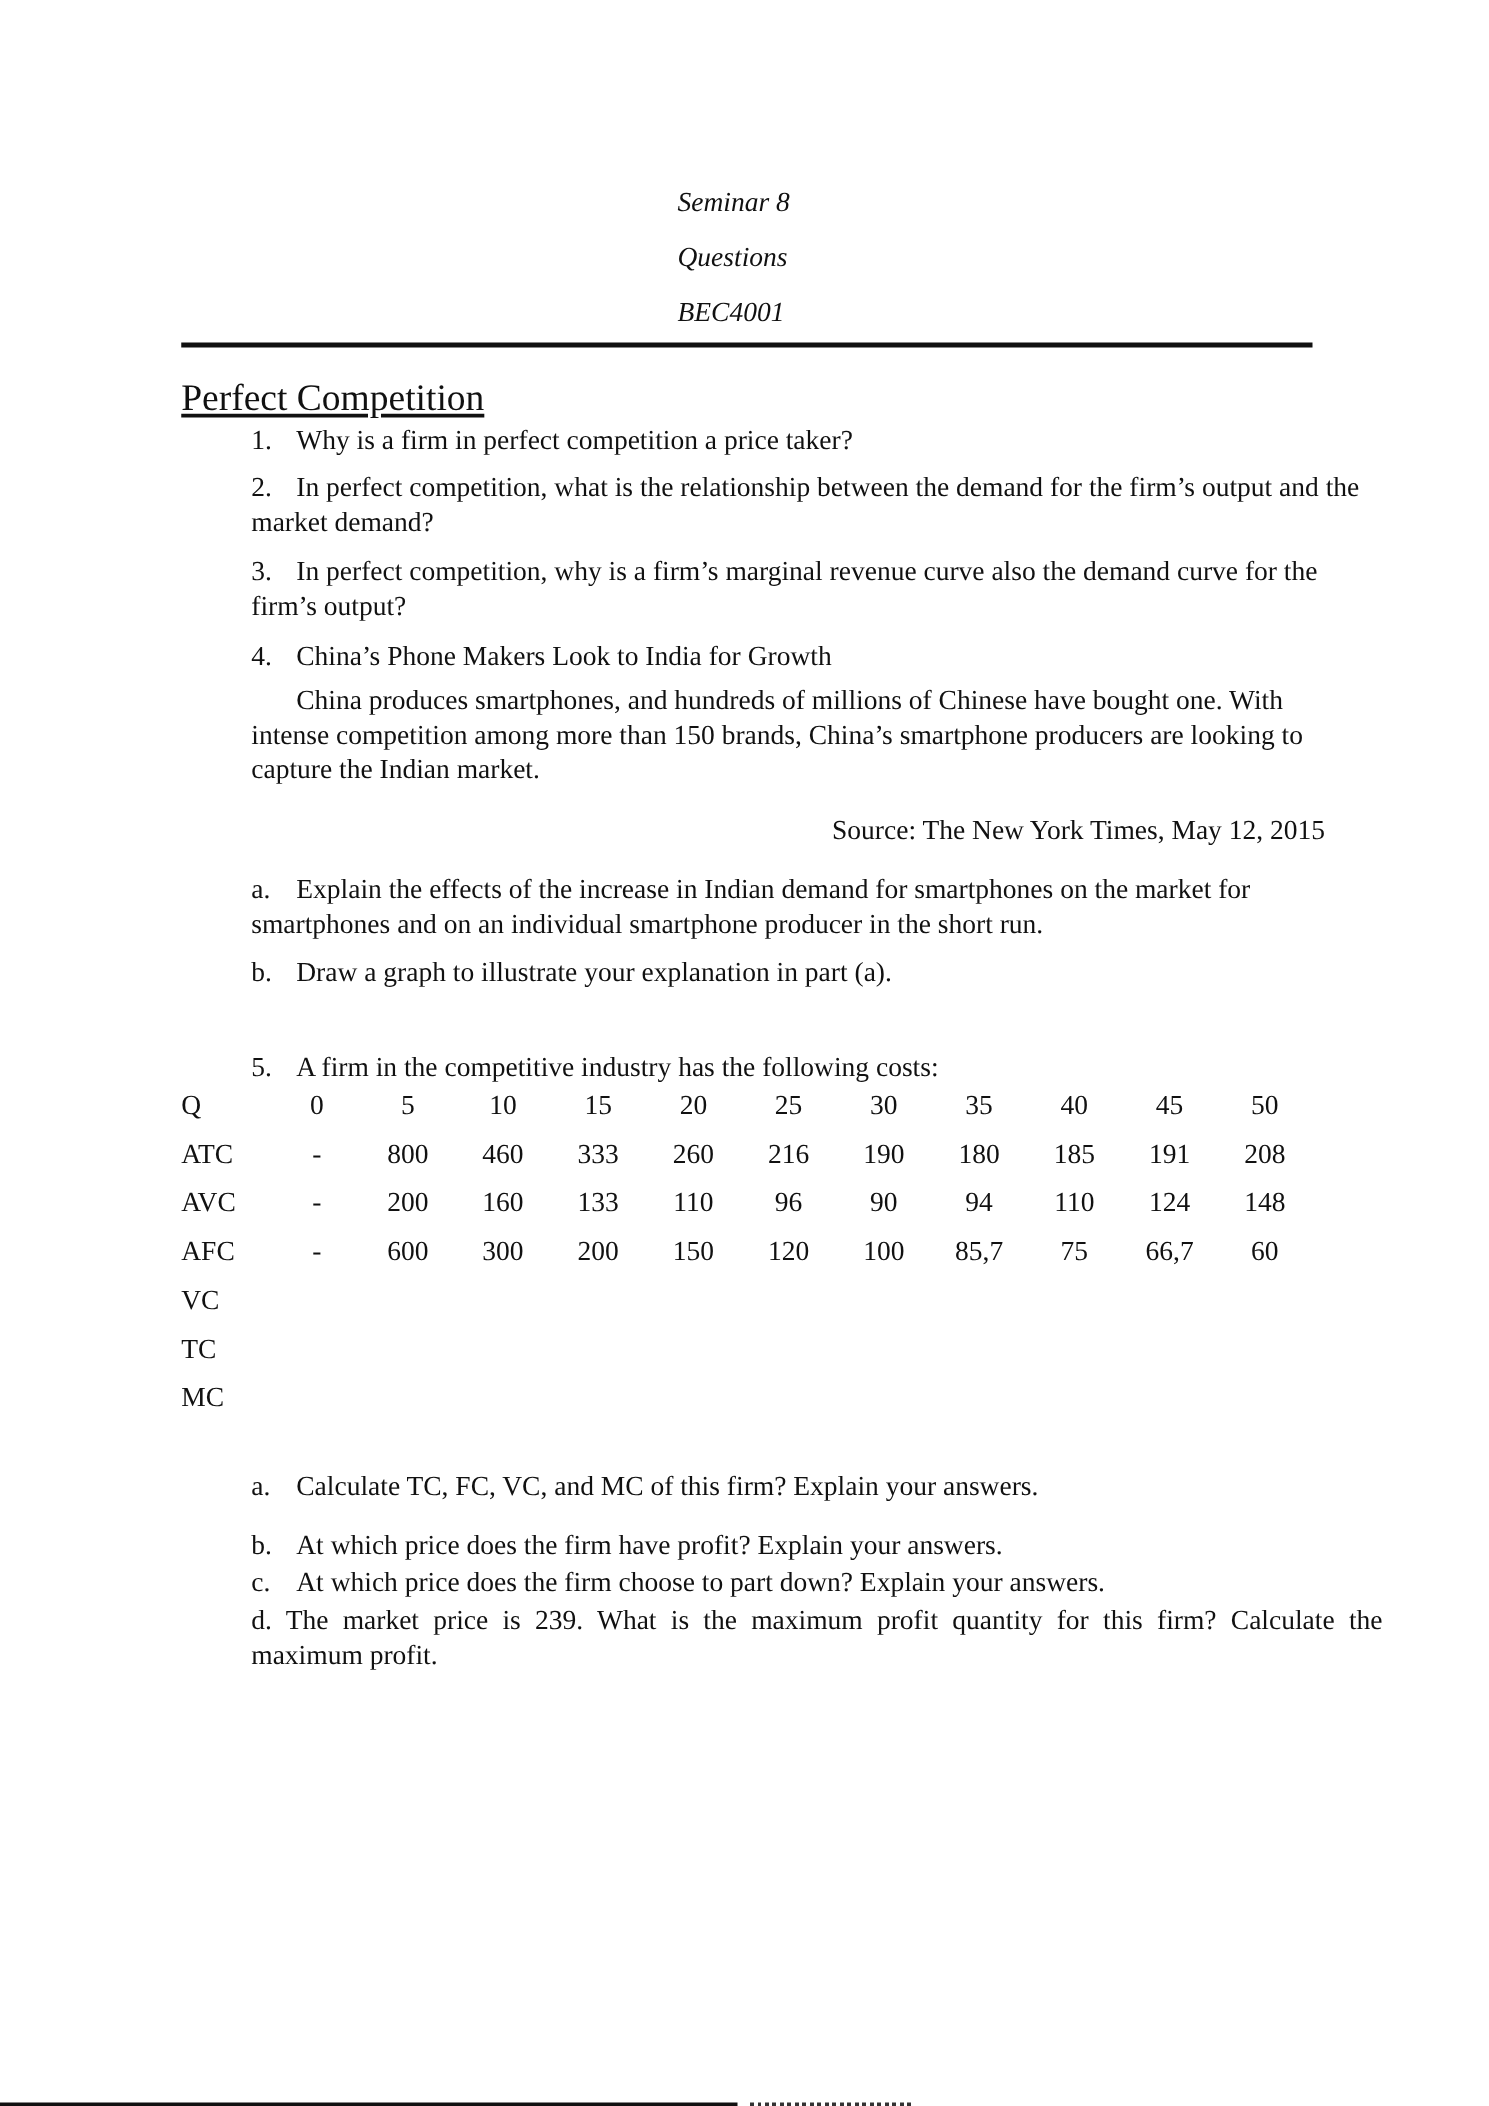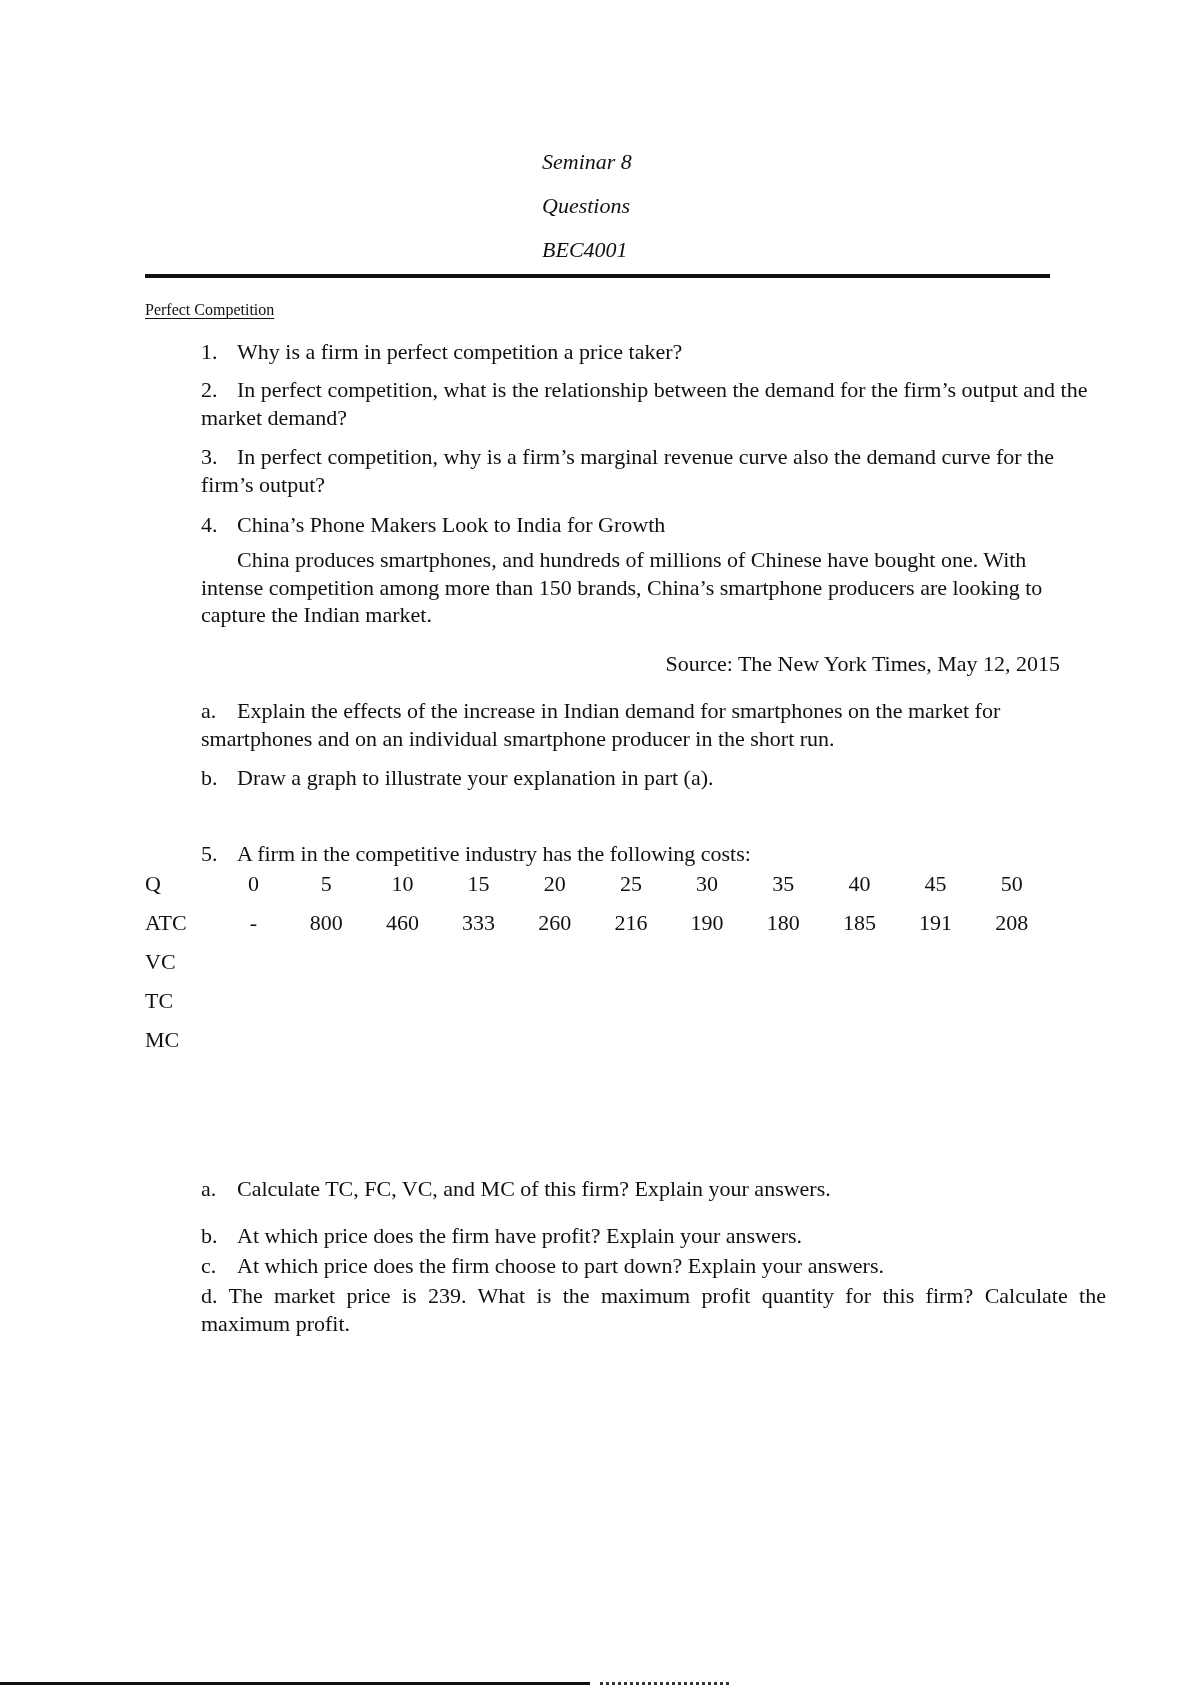--- a/index.html
+++ b/index.html
@@ -18,21 +18,21 @@
     .title-block { position: absolute; left: 0; top: 148px; width: 905px; }
     .title-line {
       position: absolute; left: 397px; white-space: nowrap; font-size: 22px; font-style: italic;
     }
     .rule-thick {
       position: absolute; left: 0; top: 274px; width: 905px; height: 4px;
       background: #111111;
     }
 
     .section-heading {
-      position: absolute; left: 0; top: 300px; font-size: 16px;
+      position: absolute; left: 0; top: 300px; font-size: 30px;
       text-decoration: underline; text-underline-offset: 3px;
       white-space: pre;
     }
 
     .q { position: absolute; left: 12px; width: 905px; margin-left: 44px; }
     .q .num { display: inline-block; width: 36px; }
     .indent { text-indent: 36px; }
     .source { position: absolute; right: -10px; top: 650px; white-space: nowrap; }
 
     table.costs {
@@ -119,20 +119,48 @@
           <td class="cn">333</td>
           <td class="cn">260</td>
           <td class="cn">216</td>
           <td class="cn">190</td>
           <td class="cn">180</td>
           <td class="cn">185</td>
           <td class="cn">191</td>
           <td class="cn">208</td>
         </tr>
         <tr>
+          <td class="label">AVC</td>
+          <td class="c0">-</td>
+          <td class="cn">200</td>
+          <td class="cn">160</td>
+          <td class="cn">133</td>
+          <td class="cn">110</td>
+          <td class="cn">96</td>
+          <td class="cn">90</td>
+          <td class="cn">94</td>
+          <td class="cn">110</td>
+          <td class="cn">124</td>
+          <td class="cn">148</td>
+        </tr>
+        <tr>
+          <td class="label">AFC</td>
+          <td class="c0">-</td>
+          <td class="cn">600</td>
+          <td class="cn">300</td>
+          <td class="cn">200</td>
+          <td class="cn">150</td>
+          <td class="cn">120</td>
+          <td class="cn">100</td>
+          <td class="cn">85,7</td>
+          <td class="cn">75</td>
+          <td class="cn">66,7</td>
+          <td class="cn">60</td>
+        </tr>
+        <tr>
           <td class="label">VC</td>
           <td class="c0"></td>
           <td class="cn"></td>
           <td class="cn"></td>
           <td class="cn"></td>
           <td class="cn"></td>
           <td class="cn"></td>
           <td class="cn"></td>
           <td class="cn"></td>
           <td class="cn"></td>

